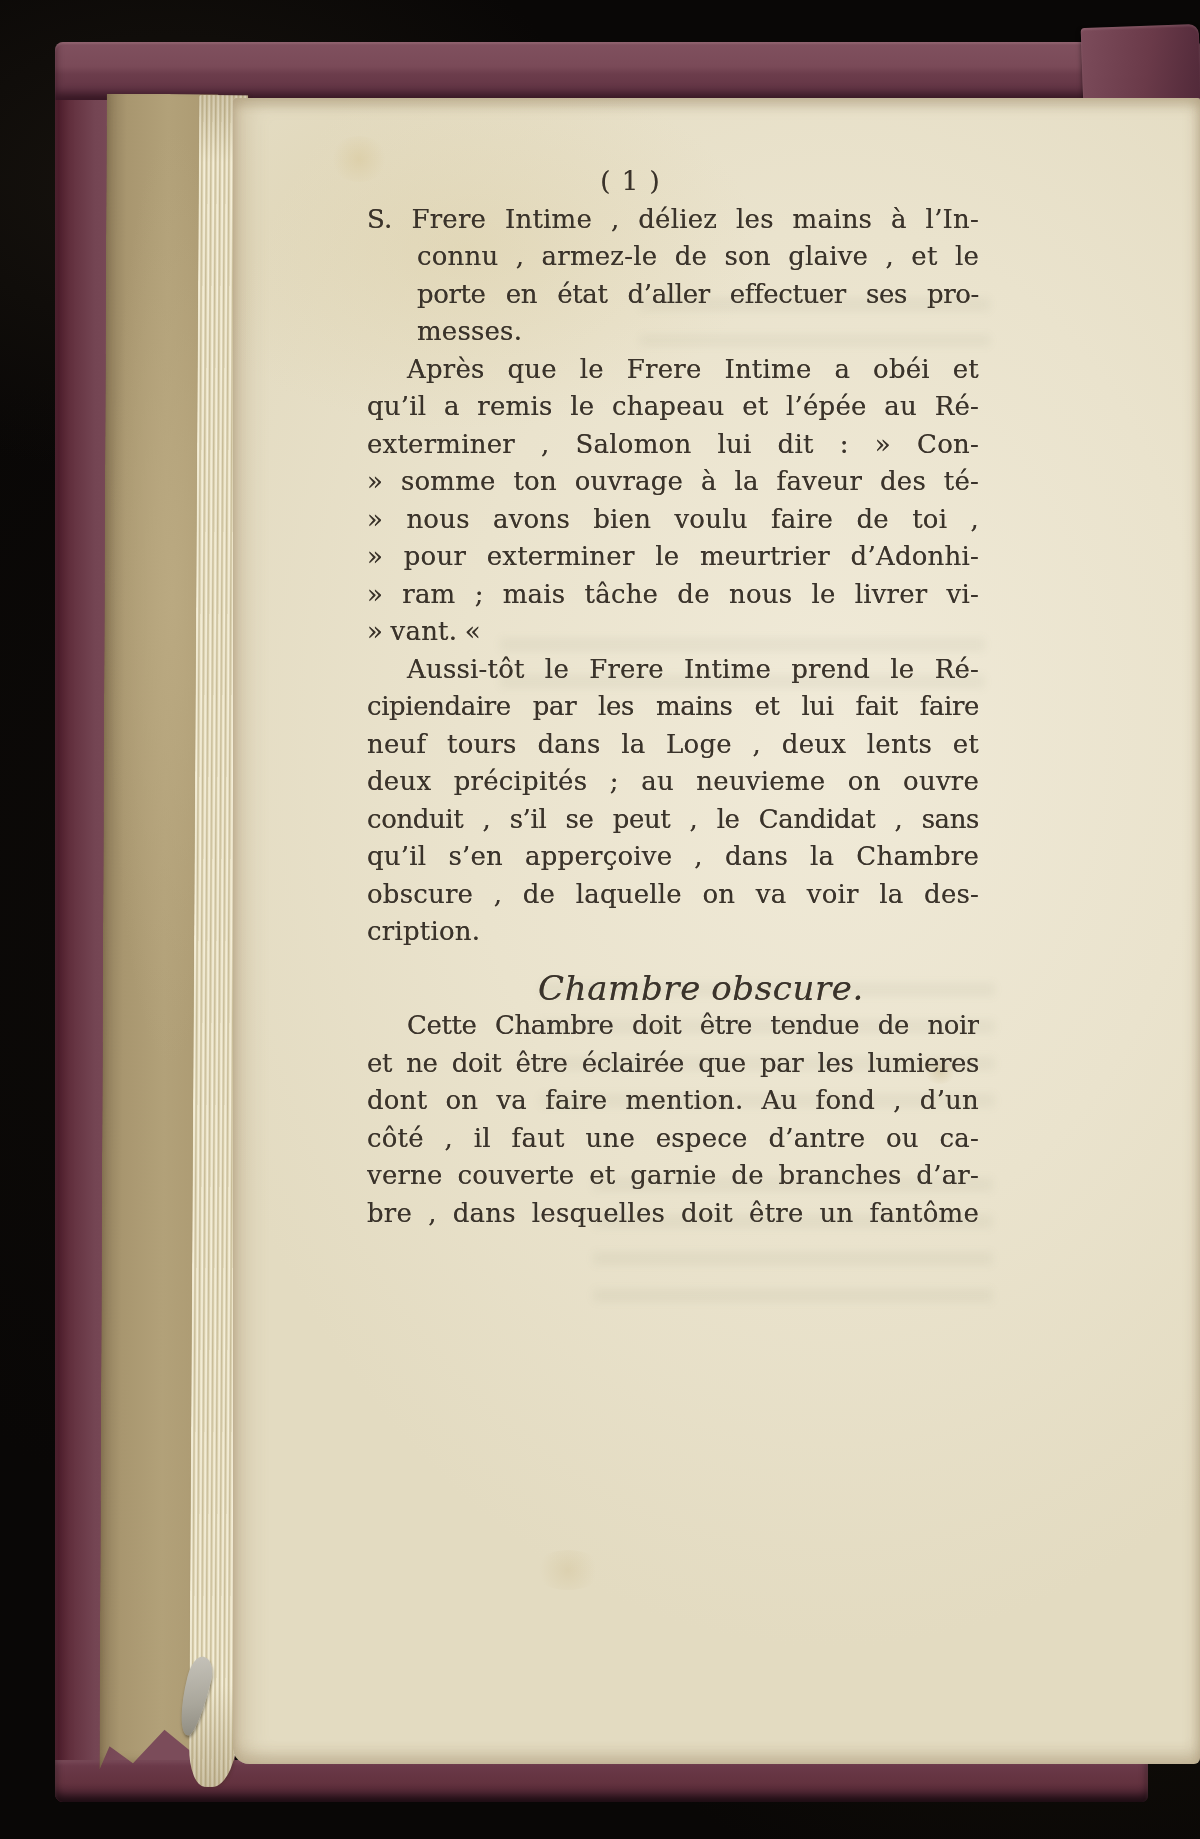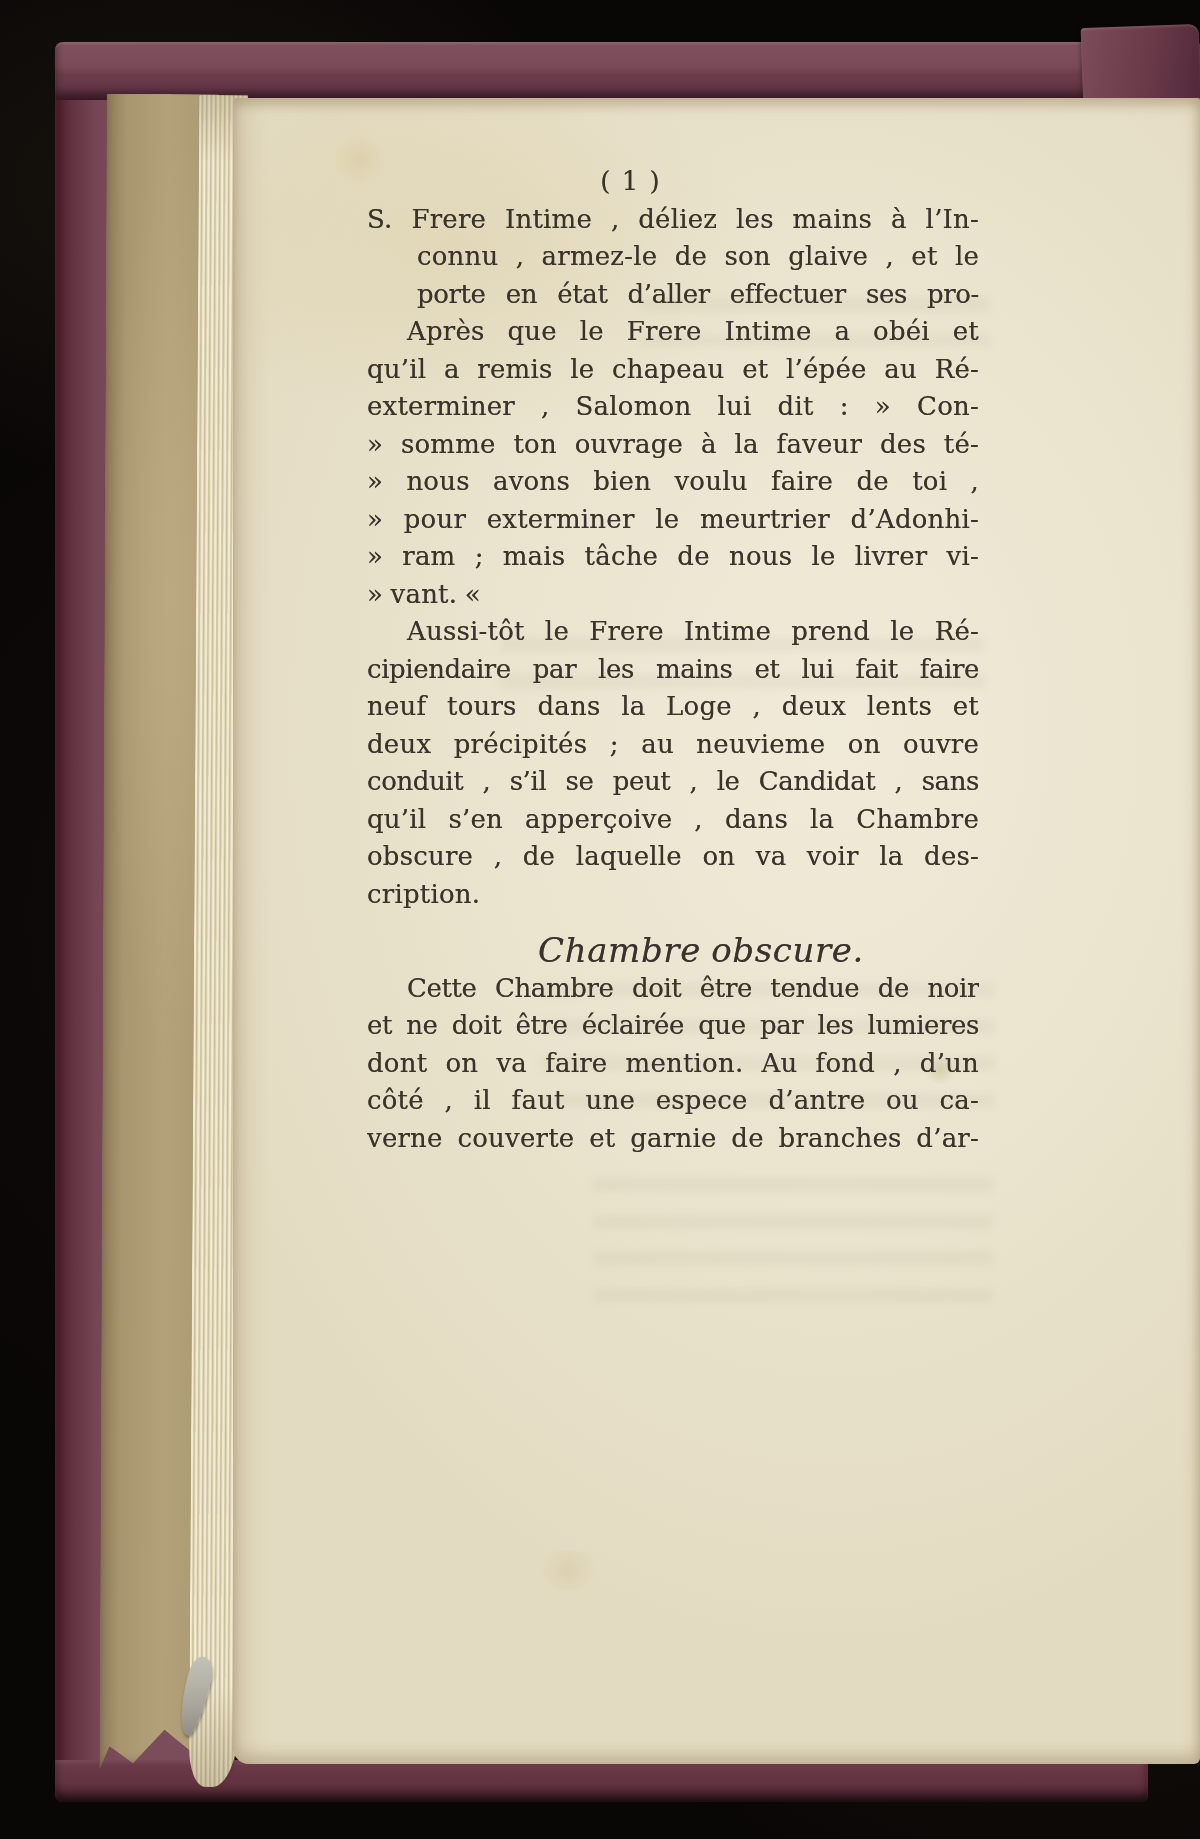--- a/index.html
+++ b/index.html
@@ -139,20 +139,21 @@
     <div class="ghost g3"></div>
     <div class="ghost g4"></div>
 
     <div class="text-col">
       <div class="pgnum">( 1 )</div>
 
       <div>
         <div class="line">S. Frere Intime , déliez les mains à l’In-</div>
         <div class="line hang">connu , armez-le de son glaive , et le</div>
         <div class="line hang tight">porte en état d’aller effectuer ses pro-</div>
+        <div class="line hang noj">messes.</div>
       </div>
 
       <div>
         <div class="line ind">Après que le Frere Intime a obéi et</div>
         <div class="line">qu’il a remis le chapeau et l’épée au Ré-</div>
         <div class="line">exterminer , Salomon lui dit : » Con-</div>
         <div class="line">» somme ton ouvrage à la faveur des té-</div>
         <div class="line">» nous avons bien voulu faire de toi ,</div>
         <div class="line">» pour exterminer le meurtrier d’Adonhi-</div>
         <div class="line">» ram ; mais tâche de nous le livrer vi-</div>
@@ -171,16 +172,17 @@
       </div>
 
       <div class="sec-head">Chambre obscure.</div>
 
       <div class="para4">
         <div class="line ind tight">Cette Chambre doit être tendue de noir</div>
         <div class="line tight">et ne doit être éclairée que par les lumieres</div>
         <div class="line">dont on va faire mention. Au fond , d’un</div>
         <div class="line">côté , il faut une espece d’antre ou ca-</div>
         <div class="line">verne couverte et garnie de branches d’ar-</div>
+        <div class="line">bre , dans lesquelles doit être un fantôme</div>
       </div>
     </div>
   </div>
 </div>
 
 </body></html>

